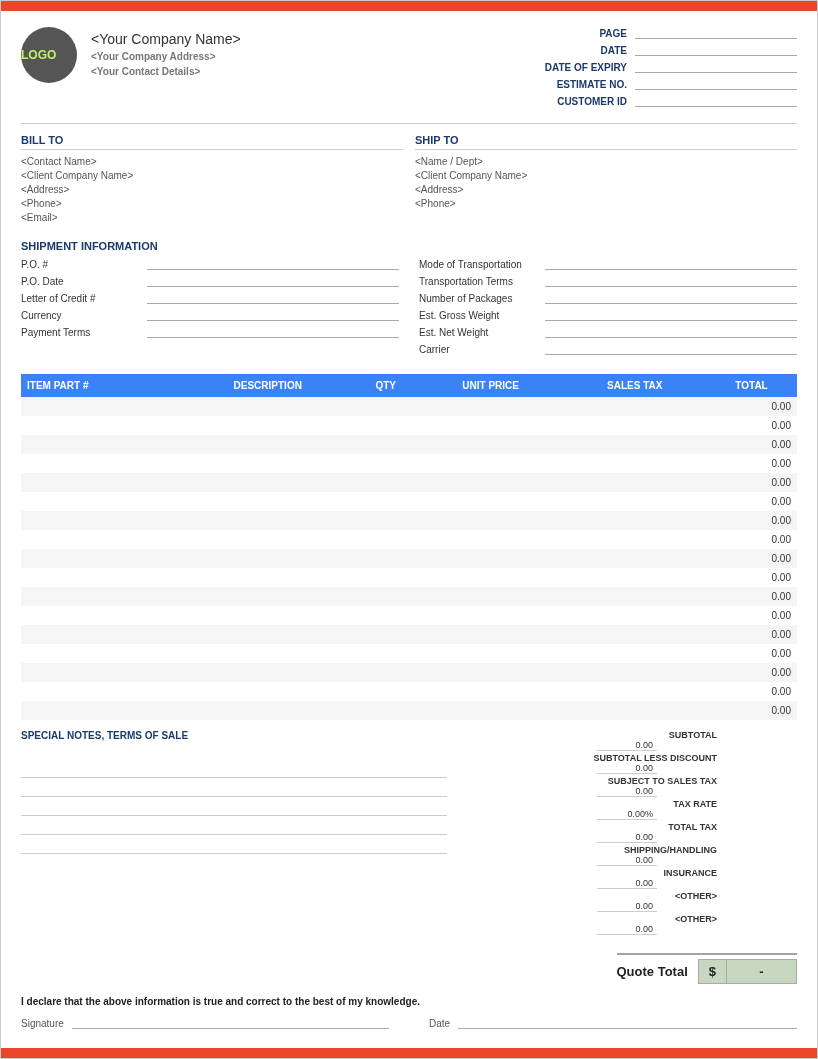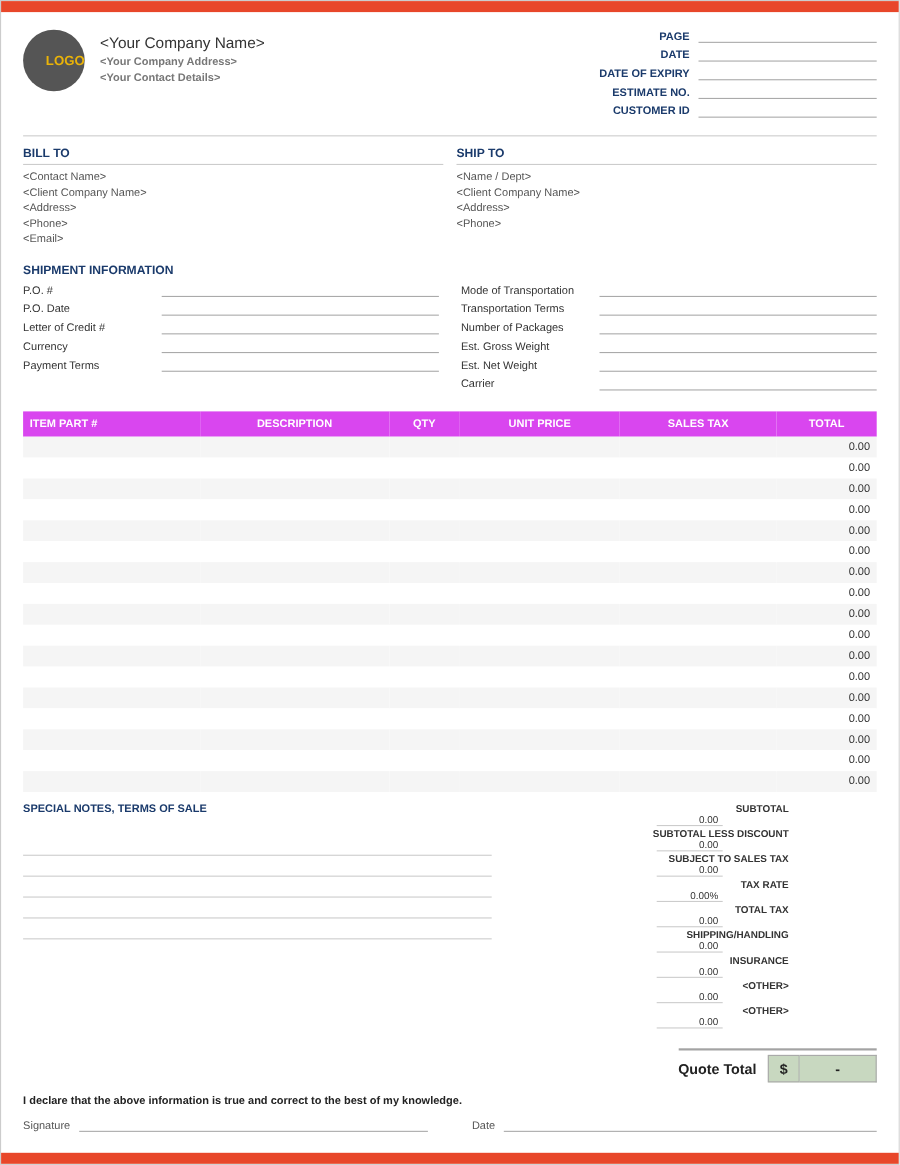--- a/index.html
+++ b/index.html
@@ -41,24 +41,24 @@
     .company-info {
       display: flex;
       align-items: flex-start;
       gap: 14px;
     }
     .logo-circle {
       width: 56px;
       height: 56px;
       border-radius: 50%;
       background: #555;
-      color: #eab308;
+      color: #bef264;
       display: flex;
       align-items: center;
-      justify-content: flex-end;
+      justify-content: flex-start;
       font-size: 12px;
       font-weight: bold;
       flex-shrink: 0;
     }
     .company-text {
       display: flex;
       flex-direction: column;
       gap: 4px;
       padding-top: 4px;
     }
@@ -137,21 +137,21 @@
     .shipment-label { font-size: 10px; color: #333; white-space: nowrap; width: 120px; }
     .shipment-line { flex: 1; border-bottom: 1px solid #aaa; height: 12px; }
 
     
     .items-table {
       width: 100%;
       border-collapse: collapse;
       margin-bottom: 10px;
     }
     .items-table thead tr {
-      background: #d946ef;
+      background: #3b82f6;
       color: #fff;
     }
     .items-table thead th {
       padding: 6px 4px;
       font-size: 10px;
       font-weight: bold;
       text-align: center;
       border: none;
     }
     .items-table thead th:first-child { text-align: left; padding-left: 6px; }

